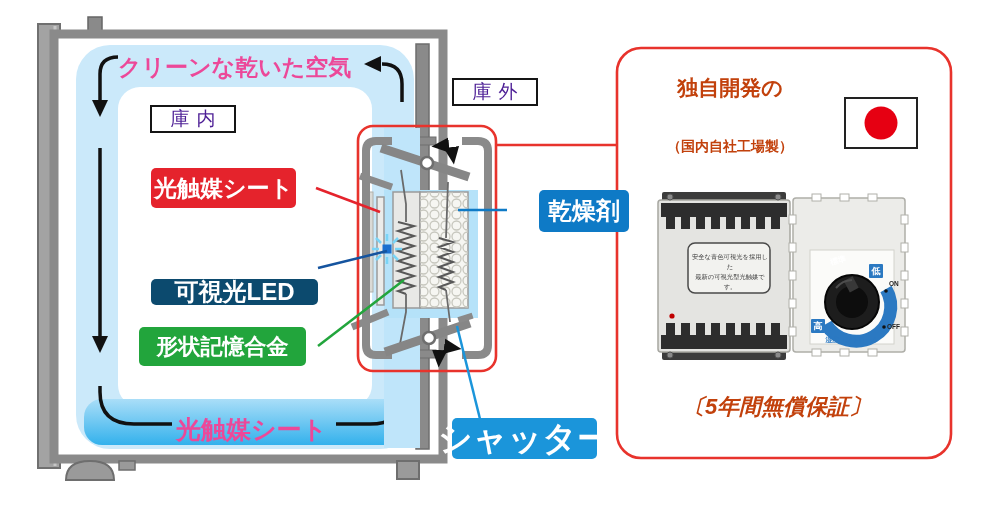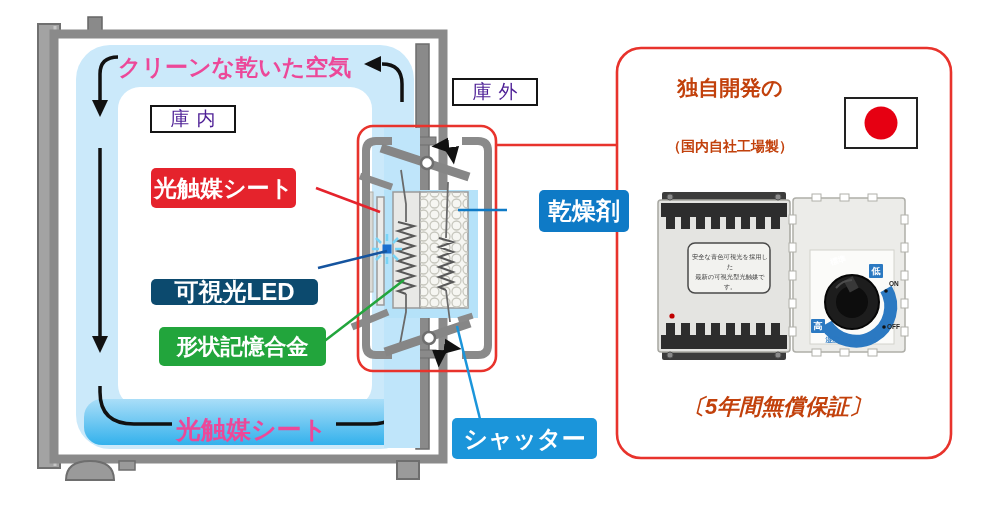--- a/index.html
+++ b/index.html
@@ -226,25 +226,25 @@
 <div class="ov flow-label" style="left:118px;top:52px;width:232px;font-size:23px;">クリーンな乾いた空気</div>
 
 <div class="ov zone-box" style="left:150px;top:105px;width:86px;height:28px;">庫内</div>
 
 <div class="ov zone-box" style="left:452px;top:78px;width:86px;height:28px;">庫外</div>
 
 <div class="ov tag" style="left:151px;top:168px;width:145px;height:40px;background:#e5232c;font-size:23px;">光触媒シート</div>
 
 <div class="ov tag" style="left:151px;top:247px;width:167px;height:26px;background:#0c4a6e;font-size:24px;margin-top:32px;">可視光LED</div>
 
-<div class="ov tag" style="left:159px;top:327px;width:167px;height:39px;background:#22a53c;font-size:22px;">形状記憶合金</div>
+<div class="ov tag" style="left:139px;top:327px;width:167px;height:39px;background:#22a53c;font-size:22px;">形状記憶合金</div>
 
 <div class="ov tag" style="left:507px;top:190px;width:90px;height:42px;background:#0e7ac6;font-size:24px;margin-left:32px;">乾燥剤</div>
 
-<div class="ov tag" style="left:452px;top:418px;width:145px;height:41px;background:#1b95da;font-size:24px;">シャッター</div>
+<div class="ov tag" style="left:452px;top:418px;width:145px;height:41px;background:#1b95da;font-size:34px;">シャッター</div>
 
 <div class="ov flow-label" style="left:176px;top:413px;width:160px;font-size:25px;">光触媒シート</div>
 
 <div class="ov panel-text" style="left:630px;top:74px;width:200px;font-size:21px;">独自開発の</div>
 <div class="ov panel-text" style="left:630px;top:138px;width:200px;font-size:14px;">（国内自社工場製）</div>
 <div class="ov panel-text" style="left:647px;top:392px;width:260px;font-size:22px;font-style:italic;">〔5年間無償保証〕</div>
 
 <div class="ov tiny" style="left:691px;top:252px;width:78px;font-size:6.3px;line-height:10px;text-align:center;white-space:normal;">
   <div>安全な青色可視光を採用した</div>
   <div>最新の可視光型光触媒です。</div>

